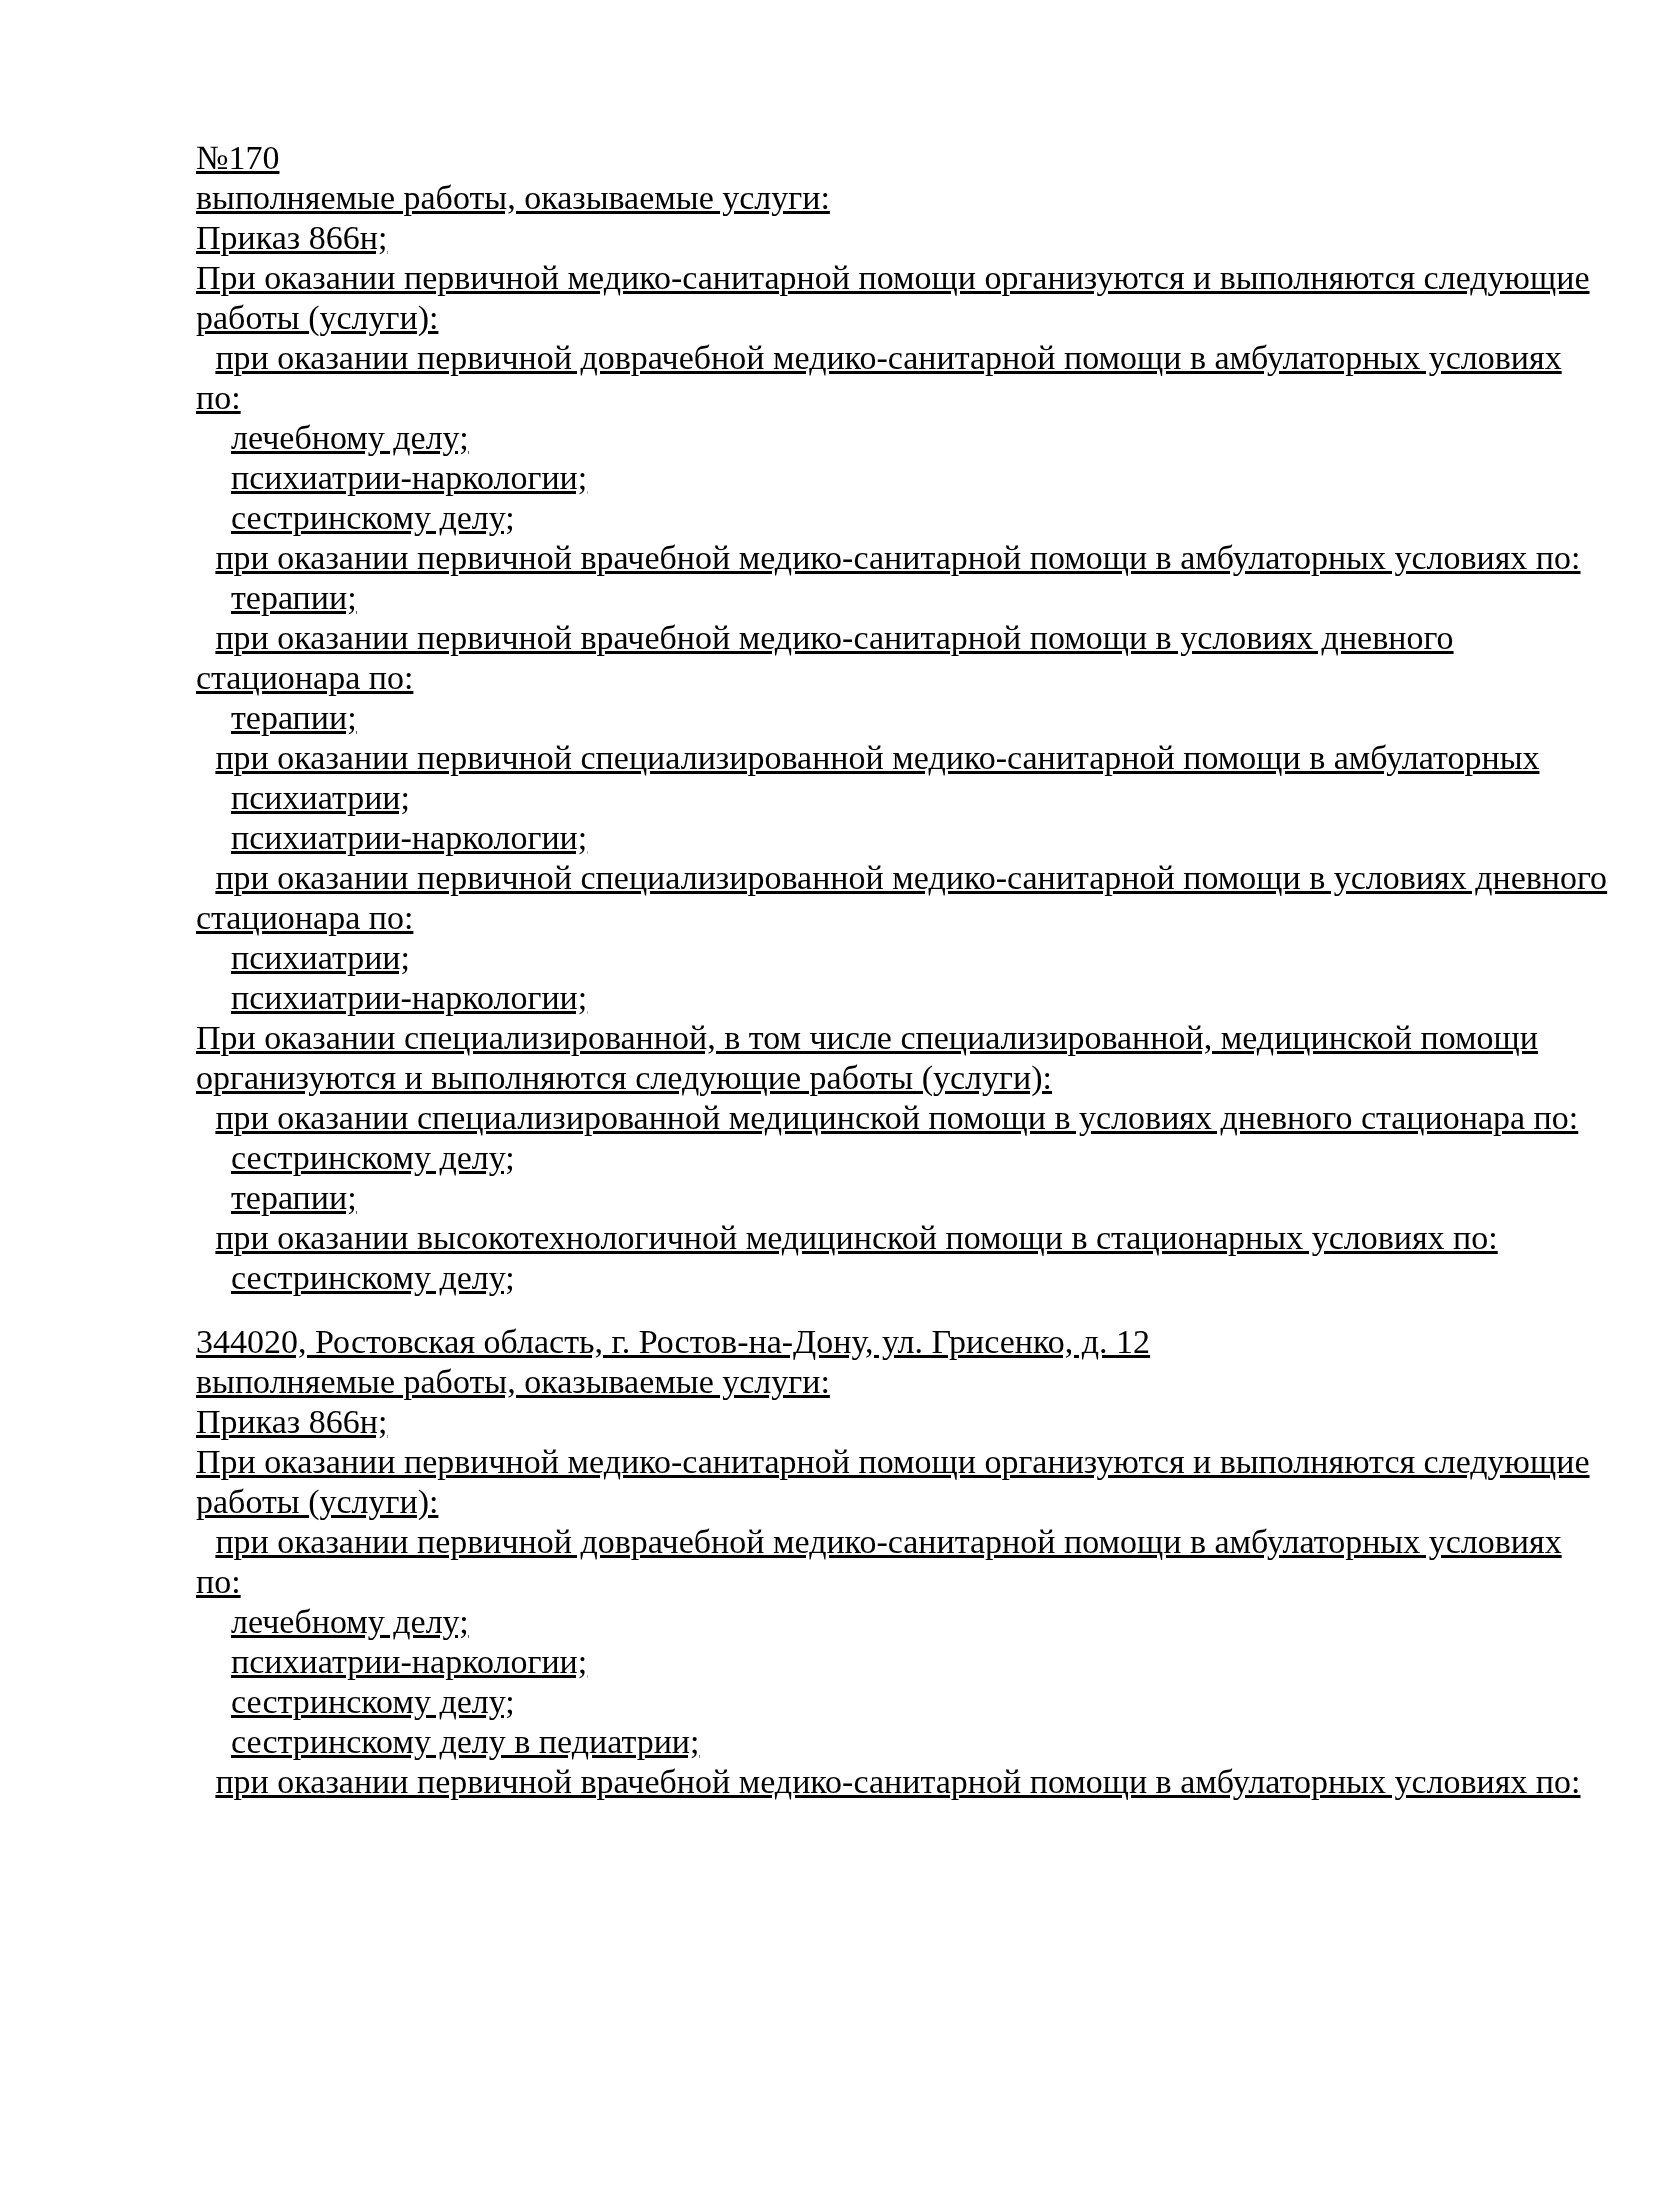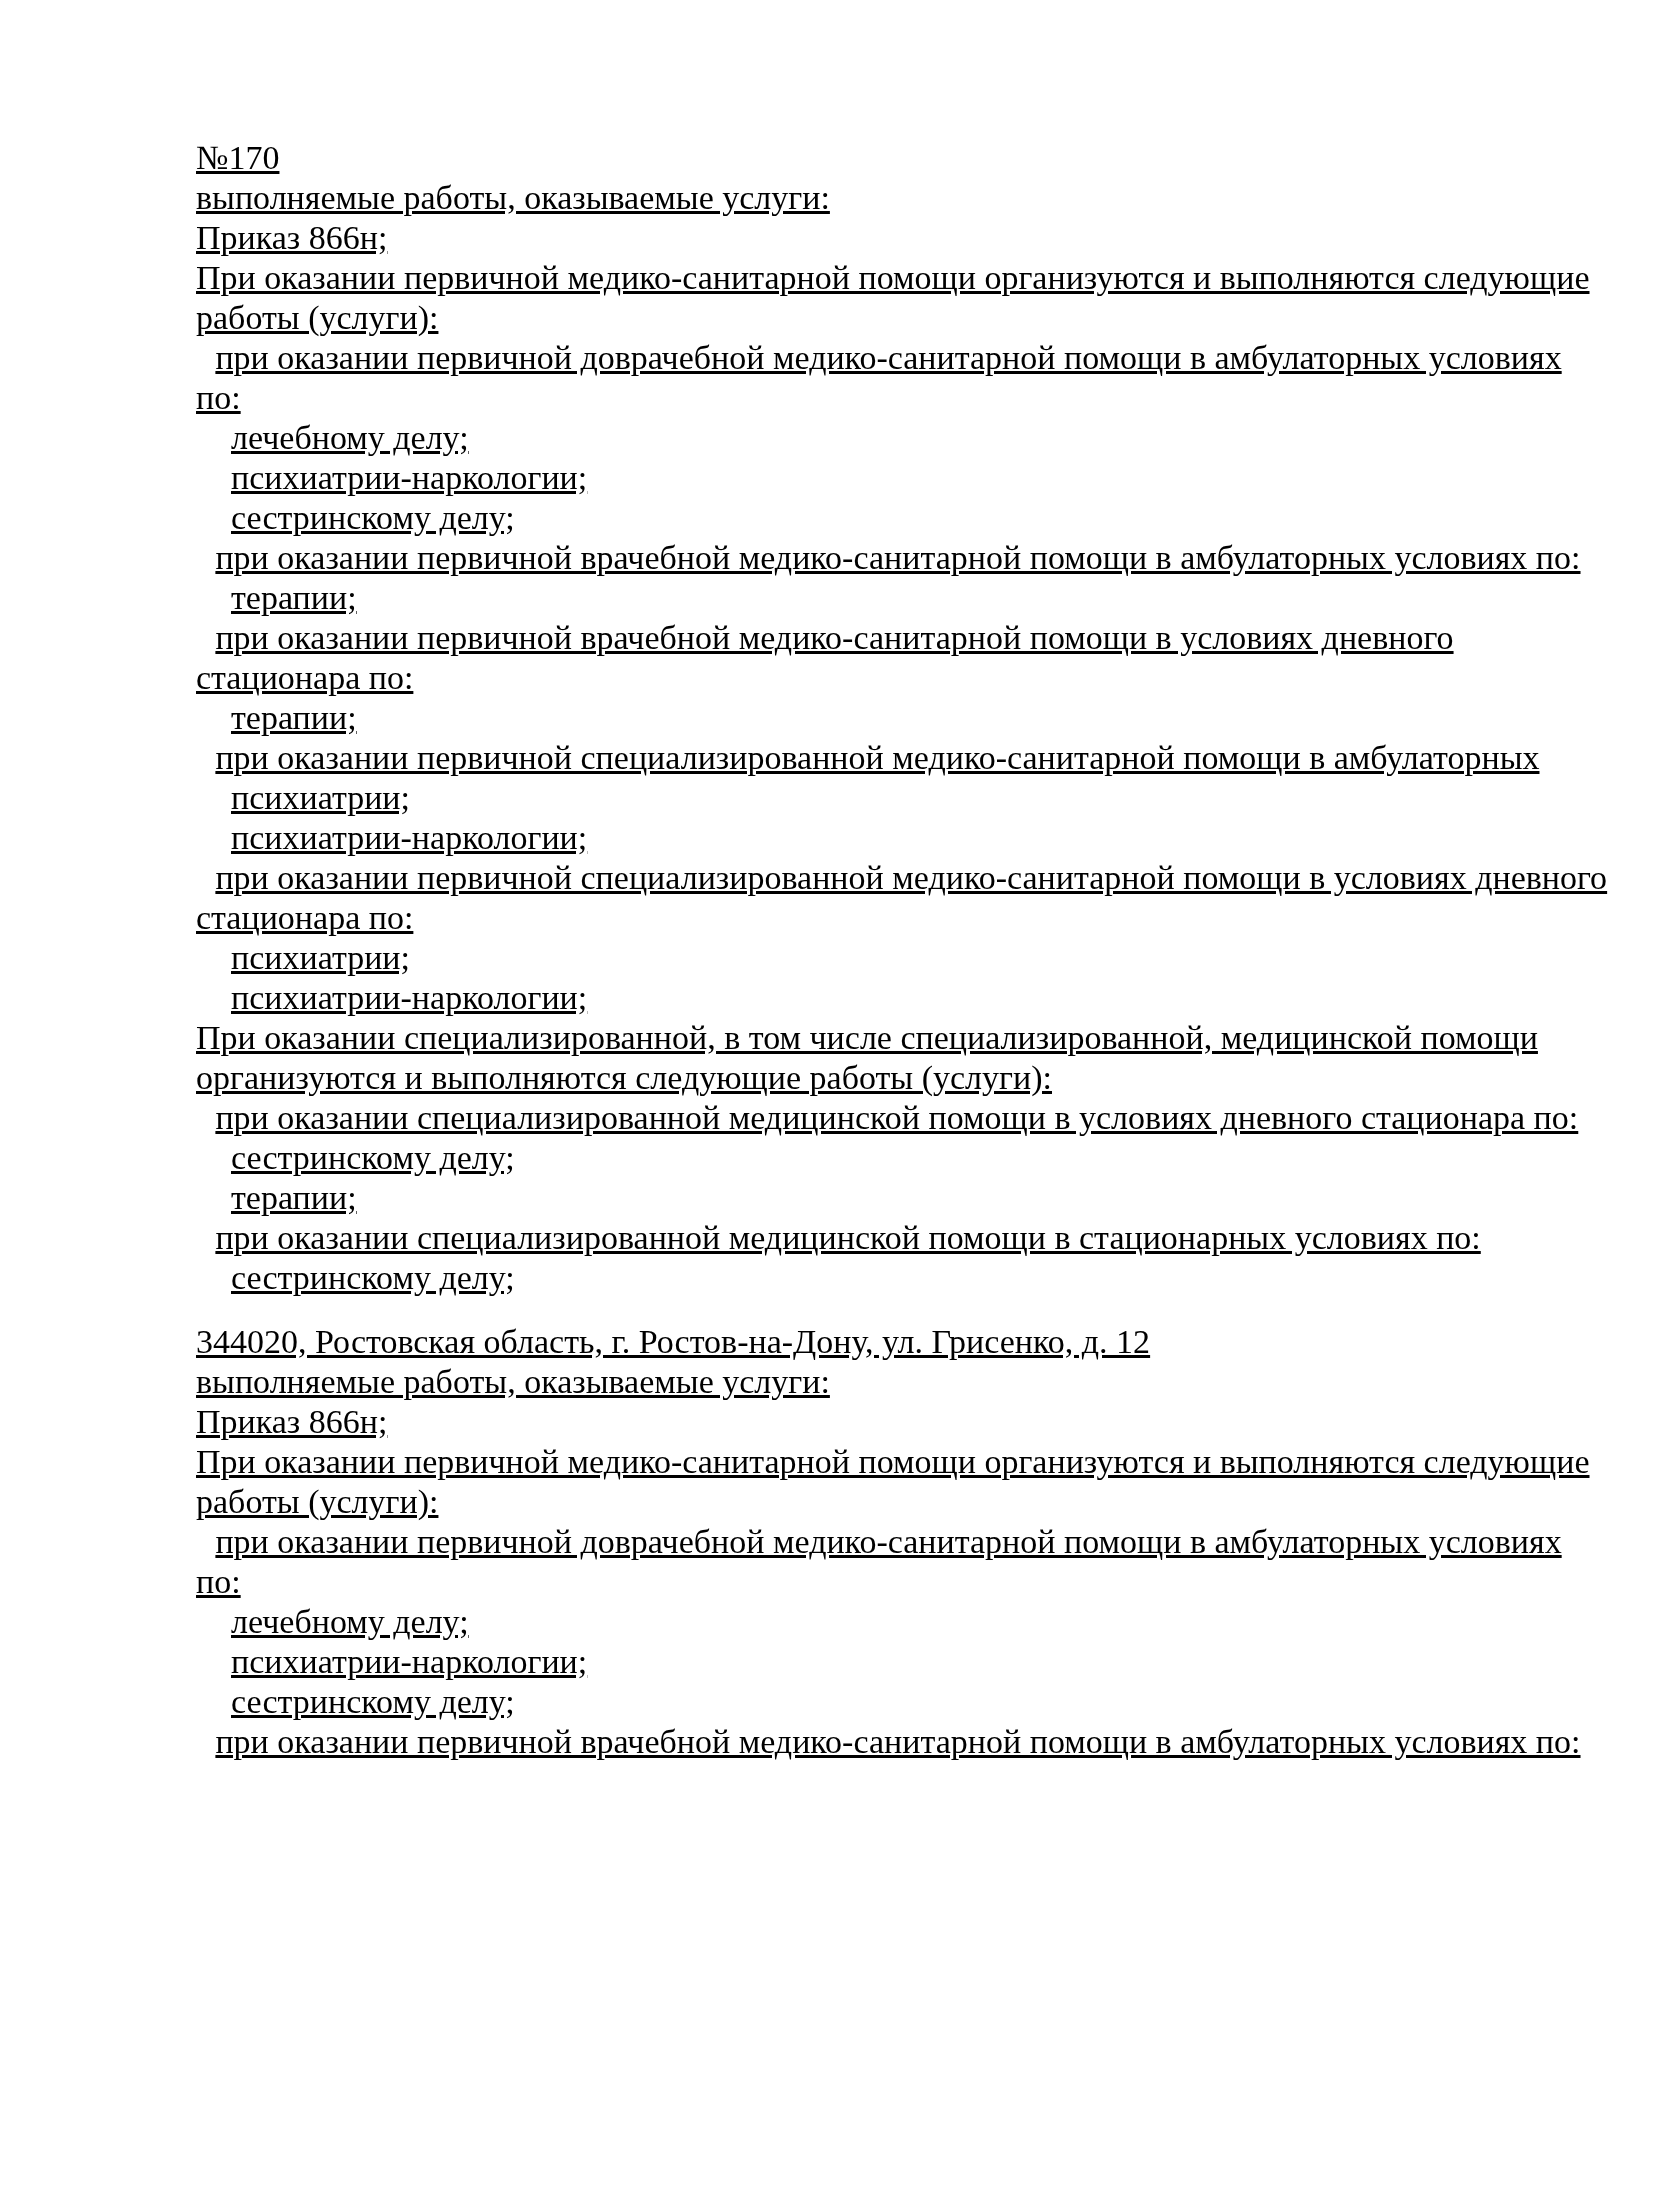--- a/index.html
+++ b/index.html
@@ -57,31 +57,32 @@
         <div class="line indent-2">психиатрии-наркологии;</div>
         <div class="line indent-1">при оказании первичной специализированной медико-санитарной помощи в условиях дневного</div>
         <div class="line indent-0">стационара по:</div>
         <div class="line indent-2">психиатрии;</div>
         <div class="line indent-2">психиатрии-наркологии;</div>
         <div class="line indent-0">При оказании специализированной, в том числе специализированной, медицинской помощи</div>
         <div class="line indent-0">организуются и выполняются следующие работы (услуги):</div>
         <div class="line indent-1">при оказании специализированной медицинской помощи в условиях дневного стационара по:</div>
         <div class="line indent-2">сестринскому делу;</div>
         <div class="line indent-2">терапии;</div>
-        <div class="line indent-1">при оказании специализированной медицинской помощи в стационарных условиях по:</div>
+        <div class="line indent-1">при оказании высокотехнологичной медицинской помощи в стационарных условиях по:</div>
         <div class="line indent-2">сестринскому делу;</div>
       </div>
       <div class="block">
         <div class="line indent-0">344020, Ростовская область, г. Ростов-на-Дону, ул. Грисенко, д. 12</div>
         <div class="line indent-0">выполняемые работы, оказываемые услуги:</div>
         <div class="line indent-0">Приказ 866н;</div>
         <div class="line indent-0">При оказании первичной медико-санитарной помощи организуются и выполняются следующие</div>
         <div class="line indent-0">работы (услуги):</div>
         <div class="line indent-1">при оказании первичной доврачебной медико-санитарной помощи в амбулаторных условиях</div>
         <div class="line indent-0">по:</div>
         <div class="line indent-2">лечебному делу;</div>
         <div class="line indent-2">психиатрии-наркологии;</div>
         <div class="line indent-2">сестринскому делу;</div>
+        <div class="line indent-2">сестринскому делу в педиатрии;</div>
         <div class="line indent-1">при оказании первичной врачебной медико-санитарной помощи в амбулаторных условиях по:</div>
       </div>
     </div>
 </div>
 
 
 </body></html>

